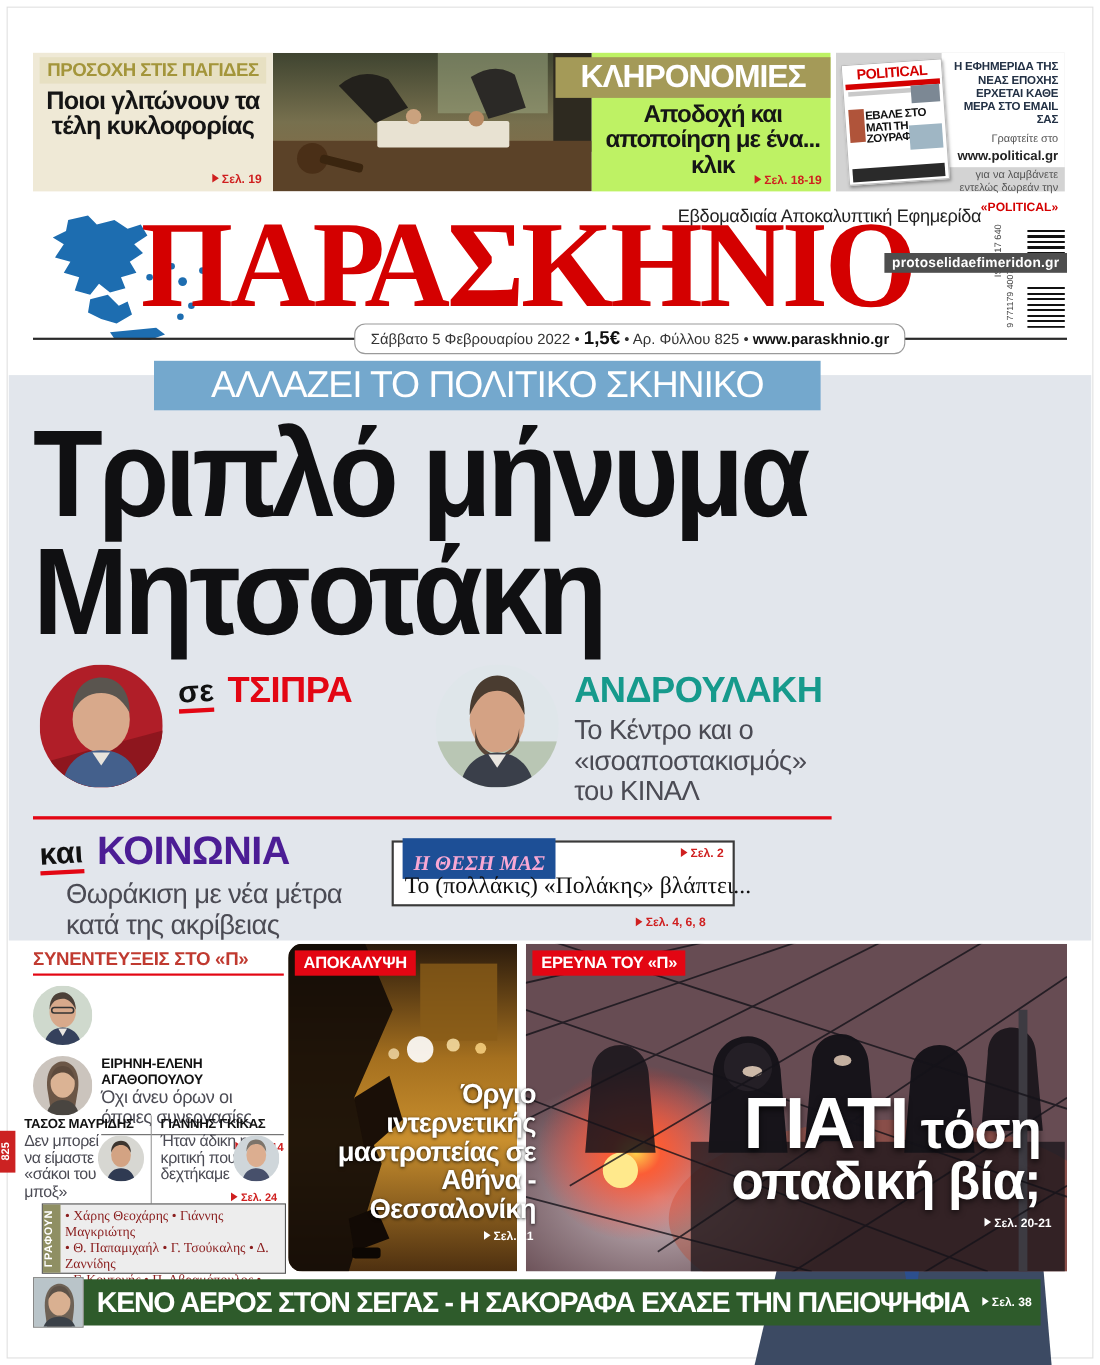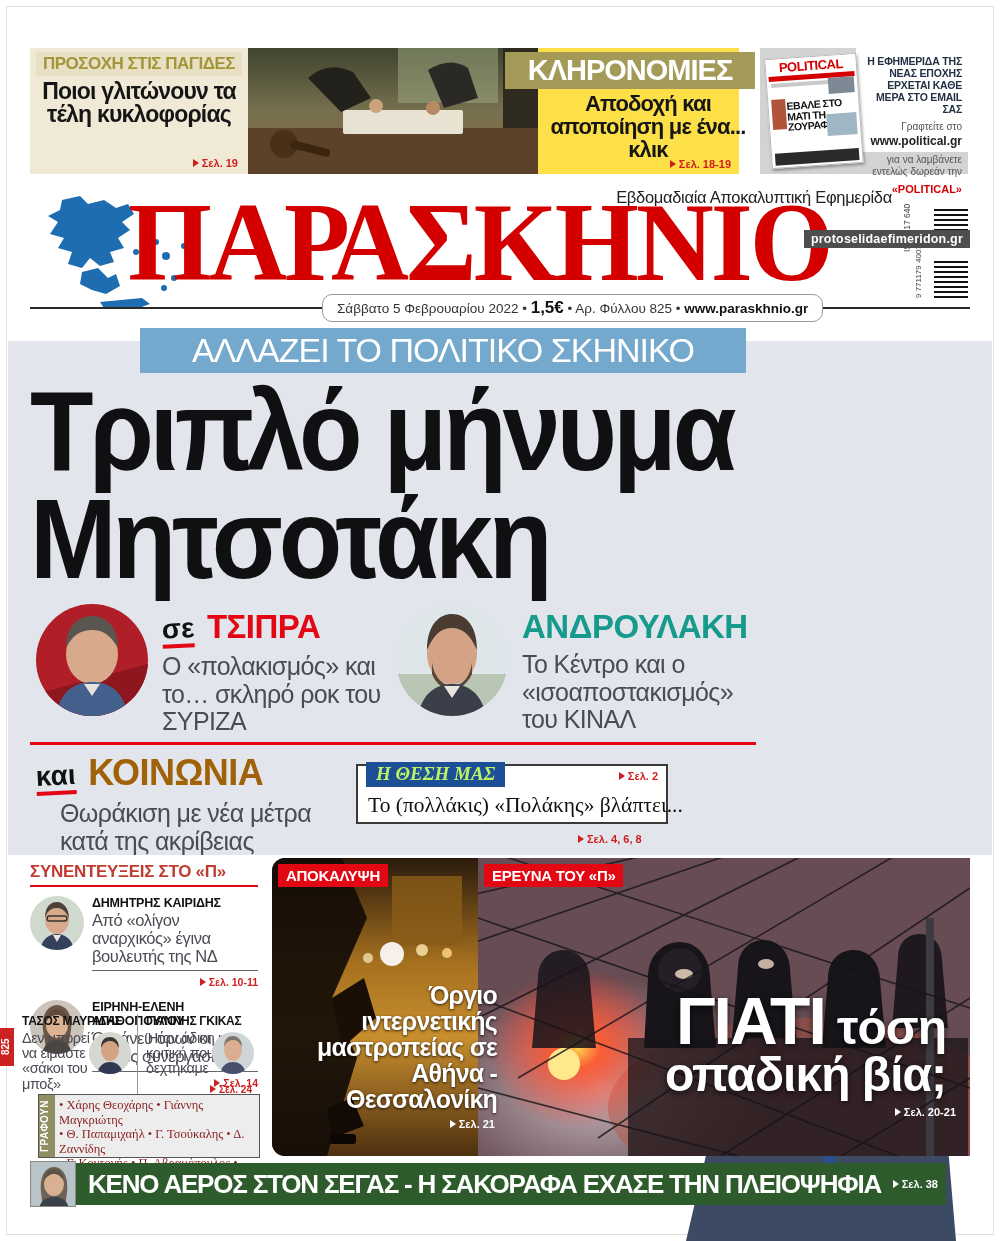--- a/index.html
+++ b/index.html
@@ -11,21 +11,21 @@
   
   .promo-traps { position:absolute; left:30px; top:48px; width:218px; height:126px; background:#efe9d6; text-align:center; }
   .promo-traps .kicker { display:block; margin:4px 6px 2px; background:#e7e0c2; color:#a3953a; font-weight:bold; font-size:17px; letter-spacing:-0.5px; padding:2px 0; }
   .promo-traps .title { color:#151515; font-weight:bold; font-size:23px; line-height:1.02; letter-spacing:-0.8px; padding:2px 8px 0; }
   .pageref { color:#cf1f1f; font-size:11px; font-weight:bold; }
   .pageref::before { content:""; display:inline-block; width:0; height:0; border-left:6px solid #cf1f1f; border-top:4px solid transparent; border-bottom:4px solid transparent; margin-right:3px; }
   .promo-traps .pageref { position:absolute; right:10px; bottom:5px; }
 
   .promo-photo { position:absolute; left:248px; top:48px; width:290px; height:126px; overflow:hidden; }
 
-  .promo-inherit { position:absolute; left:538px; top:48px; width:201px; height:126px; background:#fde047;text-decoration:underline; }
+  .promo-inherit { position:absolute; left:538px; top:48px; width:217px; height:126px; background:#bef264;text-decoration:underline; }
   .inherit-band { position:absolute; left:505px; top:52px; width:250px; height:37px; background:#a49a58; color:#fff; font-weight:bold; font-size:29px; letter-spacing:-1px; text-align:center; line-height:37px; }
   .promo-inherit .title { position:absolute; left:12px; top:44px; width:196px; text-align:center; color:#161616; font-weight:bold; font-size:22px; line-height:1.05; letter-spacing:-0.8px; }
   .promo-inherit .pageref { position:absolute; right:8px; bottom:4px; }
 
   .promo-political { position:absolute; left:760px; top:48px; width:208px; height:126px; background:#d3d3d3; }
   .pp-white { position:absolute; right:0; top:0; width:112px; height:104px; background:#fff; }
   .mini-cover { position:absolute; left:8px; top:8px; width:92px; height:110px; background:#fff; border:1px solid #bbb; transform:rotate(-4deg); box-shadow:1px 2px 3px rgba(0,0,0,.35); overflow:hidden; }
   .mini-mast { background:#fff; color:#d40000; font-weight:bold; font-size:13px; text-align:center; letter-spacing:-0.5px; padding-top:1px; }
   .mini-redbar { height:5px; background:#d40000; margin:1px 2px; }
   .mini-line { height:4px; background:#c9c9c9; margin:2px 4px; }
@@ -69,25 +69,25 @@
   .avatar { width:112px; height:112px; border-radius:50%; overflow:hidden; flex:0 0 auto; }
   .face-row { display:flex; gap:14px; }
   .fr-body { padding-top:4px; }
   .pre-word { display:inline-block; color:#111; font-weight:bold; font-size:28px; border-bottom:4px solid #e30613; transform:rotate(-3deg); line-height:1; padding-bottom:1px; margin-right:8px; }
   .name-tsipras { color:#e30613; font-weight:bold; font-size:33px; letter-spacing:-0.5px; }
   .name-andr { color:#169a8c; font-weight:bold; font-size:33px; letter-spacing:-0.5px; }
   .fr-text { margin-top:5px; color:#4b4b54; font-size:25px; line-height:1.1; letter-spacing:-0.6px; max-width:250px; }
   .red-rule { position:absolute; left:30px; top:742px; width:726px; height:3px; background:#e30613; }
 
   .society { position:absolute; left:36px; top:752px; width:320px; }
-  .name-society { color:#a16207; font-weight:bold; font-size:36px; letter-spacing:-0.5px; }
+  .name-society { color:#4c1d95; font-weight:bold; font-size:36px; letter-spacing:-0.5px; }
   .society .fr-text { max-width:310px;margin-left:24px; }
 
   .editorial { position:absolute; left:356px; top:764px; width:312px; height:60px; background:#fff; border:2px solid #3a3a3a; }
-  .ed-label { position:absolute; left:8px; top:-4px; background:#1d4f96; color:#bef264; font-family:"Liberation Serif", serif; font-style:italic; font-weight:bold; font-size:19px; padding:1px 10px 2px; }
+  .ed-label { position:absolute; left:8px; top:-4px; background:#1d4f96; color:#f9a8d4; font-family:"Liberation Serif", serif; font-style:italic; font-weight:bold; font-size:19px; padding:13px 10px 2px; }
   .ed-ref { position:absolute; right:8px; top:4px; }
   .ed-text { position:absolute; left:10px; bottom:4px; font-family:"Liberation Serif", serif; font-size:21.5px; color:#101010; white-space:nowrap; }
   .ed-pages { position:absolute; left:578px; top:833px; }
 
   
   .iv-col { position:absolute; left:30px; top:862px; width:228px; }
   .iv-header { color:#c03a30; font-weight:bold; font-size:17px; letter-spacing:-0.3px; padding-bottom:3px; border-bottom:2px solid #e30613; margin-bottom:9px; }
   .iv-item { display:flex; gap:8px; margin-bottom:10px; }
   .iv-avatar { width:54px; height:54px; border-radius:50%; overflow:hidden; flex:0 0 auto; }
   .iv-name { color:#111; font-weight:bold; font-size:12.5px; letter-spacing:-0.2px; }
@@ -104,21 +104,21 @@
   .op-ref { text-align:right; margin-top:2px; }
   .op-ref .pageref { font-size:10px; }
 
   .grafoun { position:absolute; left:38px; top:1094px; width:222px; height:64px; background:#ededed; border:1px solid #555; }
   .gf-label { position:absolute; left:0; top:0; bottom:0; width:16px; background:#8f8f63; color:#fff; font-weight:bold; font-size:10px; writing-mode:vertical-rl; transform:rotate(180deg); text-align:center; letter-spacing:0.5px; }
   .gf-names { position:absolute; left:20px; top:3px; right:4px; font-family:"Liberation Serif", serif; color:#8a1d1d; font-size:12.5px; line-height:1.16; }
   .issue-tab { position:absolute; left:0; top:1028px; width:14px; height:38px; background:#cc2222; color:#fff; font-weight:bold; font-size:10px; writing-mode:vertical-rl; transform:rotate(180deg); text-align:center; }
 
   
   .panel { position:absolute; overflow:hidden; }
-  .panel-rev { left:272px; top:858px; width:233px; height:298px;border-radius:13px; }
+  .panel-rev { left:262px; top:858px; width:233px; height:298px;border-radius:13px; }
   .panel-res { left:478px; top:858px; width:492px; height:298px; }
   .red-label { position:absolute; left:6px; top:6px; background:#e30613; color:#fff; font-weight:bold; font-size:15px; letter-spacing:-0.3px; padding:3px 8px; z-index:3; }
   .rev-title { position:absolute; right:8px; bottom:44px; width:190px; text-align:right; color:#fff; font-weight:bold; font-size:25px; line-height:1.04; letter-spacing:-0.8px; text-shadow:0 1px 3px rgba(0,0,0,.8); z-index:3; }
   .rev-ref { position:absolute; right:10px; bottom:26px; z-index:3; }
   .pageref.light { color:#fff; } .pageref.light::before { border-left-color:#fff; }
   .res-title { position:absolute; left:0; right:24px; bottom:58px; text-align:right; color:#fff; font-weight:bold; line-height:0.95; letter-spacing:-2px; text-shadow:0 2px 6px rgba(0,0,0,.7); z-index:3; }
   .res-big { font-size:66px; }
   .res-small { font-size:48px; letter-spacing:-1px; }
   .res-ref { position:absolute; right:14px; bottom:38px; z-index:3; }
 
@@ -263,21 +263,20 @@
         <path d="M30 44 C30 20 44 12 56 12 C70 12 82 22 82 44 C74 30 66 26 56 26 C44 26 36 32 30 44 Z" fill="#5a554f"></path>
         <path d="M20 112 C24 86 40 78 56 78 C74 78 88 88 92 112 Z" fill="#44608c"></path>
         <path d="M48 80 L56 92 L64 80 Z" fill="#e7e3dc"></path>
       </svg>
     </div>
     <div class="fr-body">
       <div>
         <span class="pre-word">σε</span>
         <span class="name-tsipras">ΤΣΙΠΡΑ</span>
       </div>
-      <div class="fr-text">Ο «πολακισμός» και το… σκληρό ροκ του ΣΥΡΙΖΑ</div>
     </div>
   </div>
 
   <div class="face-row fr-andr">
     <div class="avatar">
       <svg width="112" height="112" viewBox="0 0 112 112">
         <rect width="112" height="112" fill="#dfe6ea"></rect>
         <rect x="0" y="70" width="112" height="42" fill="#b9c6b4"></rect>
         <ellipse cx="56" cy="50" rx="25" ry="30" fill="#d4a284"></ellipse>
         <path d="M31 46 C31 20 44 10 56 10 C70 10 81 22 81 46 C74 30 66 24 56 24 C44 24 37 32 31 46 Z" fill="#4a3c30"></path>
@@ -315,27 +314,20 @@
     <div class="iv-item">
       <div class="iv-avatar">
         <svg width="54" height="54" viewBox="0 0 54 54">
           <rect width="54" height="54" fill="#cfd9cd"></rect>
           <ellipse cx="27" cy="24" rx="12" ry="14" fill="#d8a98b"></ellipse>
           <path d="M15 22 C15 10 21 6 27 6 C33 6 39 12 39 22 C35 14 31 12 27 12 C21 12 17 15 15 22 Z" fill="#4c4038"></path>
           <rect x="17" y="20" width="20" height="5" rx="2.5" fill="none" stroke="#333" stroke-width="1.4"></rect>
           <path d="M10 54 C12 42 20 38 27 38 C35 38 42 43 44 54 Z" fill="#35415c"></path>
           <path d="M23 39 L27 46 L31 39 Z" fill="#e9e6e0"></path>
         </svg>
-      </div>
-      <div>
-        <div class="iv-name">ΔΗΜΗΤΡΗΣ ΚΑΙΡΙΔΗΣ</div>
-        <div class="iv-quote">Από «ολίγον αναρχικός» έγινα βουλευτής της ΝΔ</div>
-        <div class="iv-refline">
-          <span class="pageref">Σελ. 10-11</span>
-        </div>
       </div>
     </div>
 
     <div class="iv-item">
       <div class="iv-avatar">
         <svg width="54" height="54" viewBox="0 0 54 54">
           <rect width="54" height="54" fill="#cbc4bd"></rect>
           <path d="M13 30 C11 12 20 5 27 5 C34 5 43 12 41 30 L38 48 L16 48 Z" fill="#6b5646"></path>
           <ellipse cx="27" cy="25" rx="11" ry="13" fill="#dbb394"></ellipse>
           <path d="M16 22 C17 12 22 9 27 9 C32 9 37 12 38 22 C33 16 30 15 27 15 C23 15 19 17 16 22 Z" fill="#5d4a3c"></path>

